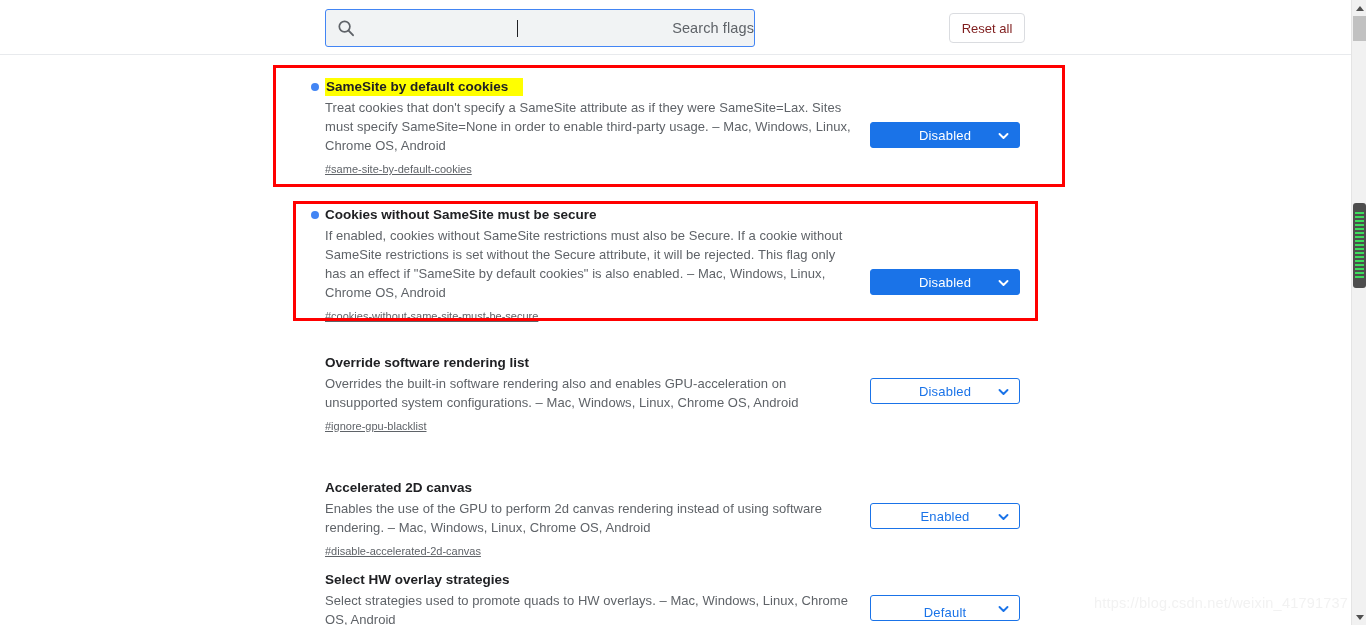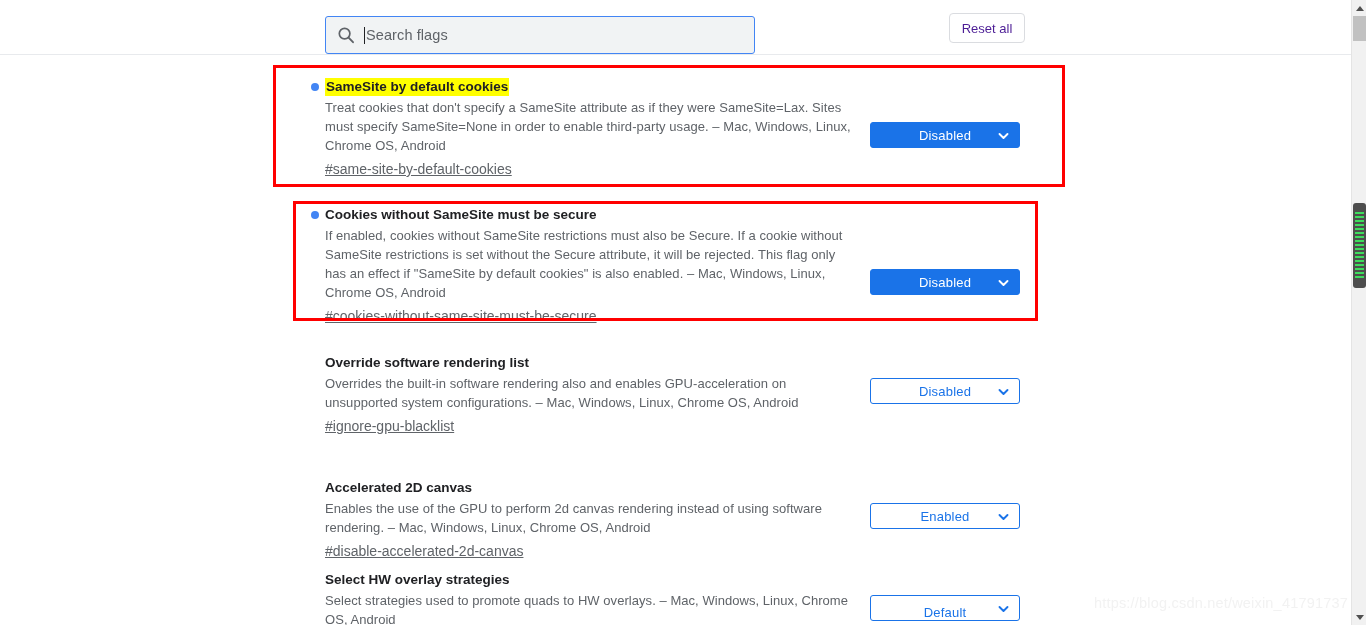--- a/index.html
+++ b/index.html
@@ -25,29 +25,30 @@
     left: 0; top: 0;
     width: 1351px;
     height: 55px;
     background: #ffffff;
     border-bottom: 1px solid #e8eaed;
   }
 
   .search-wrap {
     position: absolute;
     left: 325px;
-    top: 16px;
+    top: 9px;
     width: 430px;
     height: 38px;
     background: #f1f3f4;
     border: 1px solid #4285f4;
     border-radius: 3px;
     display: flex;
     align-items: center;
     padding-left: 11px;
+    justify-content: space-between;
   }
 
   .search-icon {
     width: 18px;
     height: 18px;
     flex: 0 0 18px;
     position: relative;
     margin-right: 9px;
   }
   .search-icon svg { display: block; }
@@ -68,21 +69,21 @@
 
   .reset-btn {
     position: absolute;
     left: 949px;
     top: 13px;
     width: 76px;
     height: 30px;
     background: #ffffff;
     border: 1px solid #dadce0;
     border-radius: 4px;
-    color: #4c1d95;
+    color: #7f1d1d;
     font-size: 13px;
     font-family: "Liberation Sans", sans-serif;
     cursor: pointer;
     display: flex;
     align-items: center;
     justify-content: center;
   }
 
   
   .flags-area {
@@ -109,21 +110,21 @@
     font-weight: bold;
     color: #202124;
     line-height: 17px;
     margin-bottom: 3px;
     position: relative;
     white-space: nowrap;
   }
   .flag-title .title-inner { display: inline; }
   .flag-title.highlighted .title-inner {
     background: #ffff00;
-    padding: 1px 1px 2px 1px;
+    padding: 1px 15px 2px 1px;
   }
 
   .dot {
     position: absolute;
     left: -14px;
     top: 5px;
     width: 8px;
     height: 8px;
     border-radius: 50%;
     background: #4285f4;
@@ -132,21 +133,21 @@
   .flag-desc {
     font-size: 13px;
     color: #5f6368;
     line-height: 19px;
     letter-spacing: 0.05px;
   }
 
   .flag-anchor {
     display: inline-block;
     margin-top: 5px;
-    font-size: 14px;
+    font-size: 11px;
     color: #5f6368;
     text-decoration: underline;
     cursor: pointer;
     line-height: 18px;
   }
 
   .flag-select {
     width: 150px;
     height: 26px;
     border-radius: 3px;

